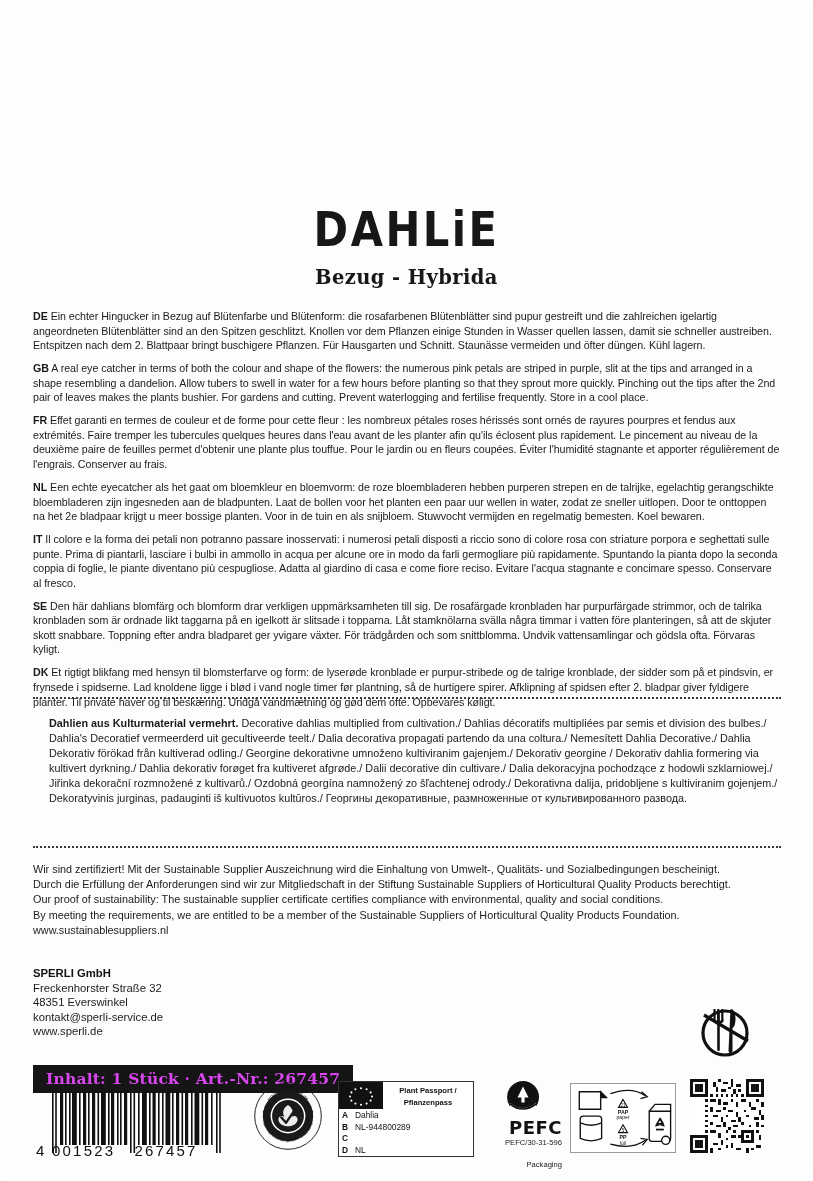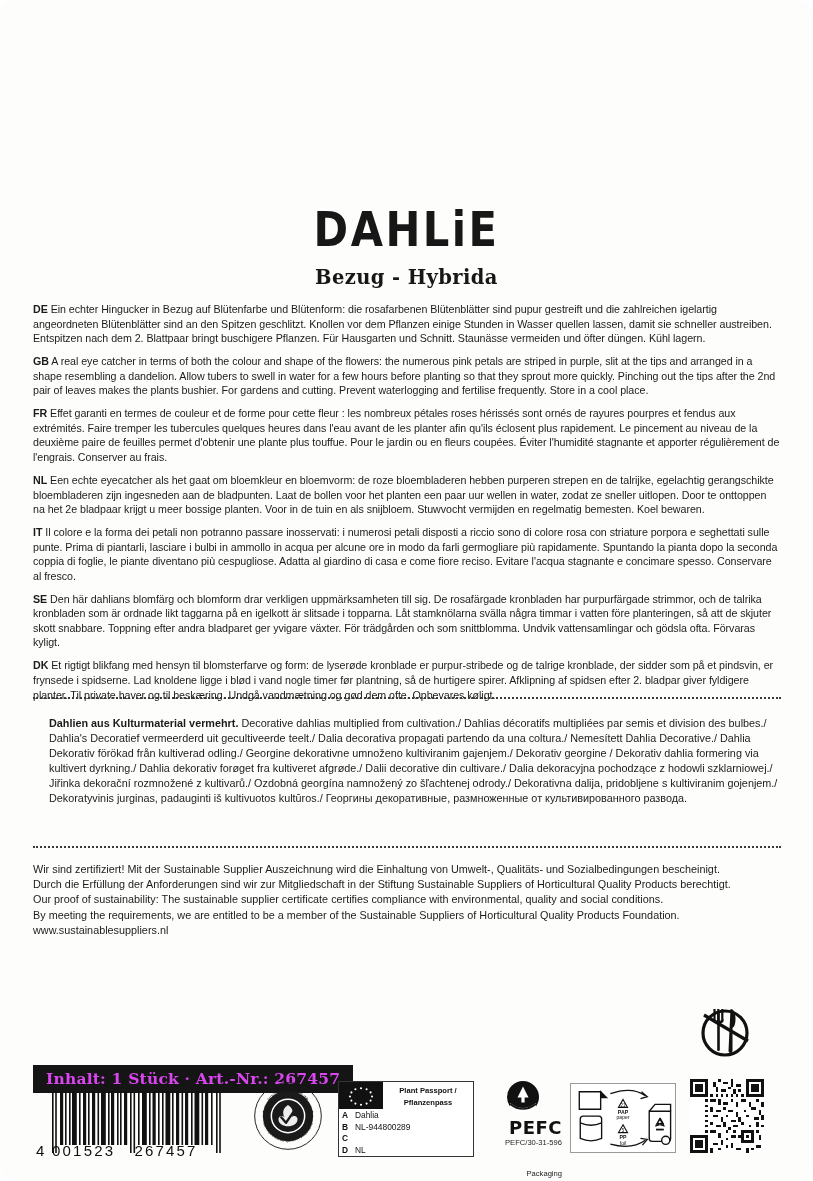--- a/index.html
+++ b/index.html
@@ -45,21 +45,21 @@
     font-family: "DejaVu Serif", serif;
     font-size: 19.5px;
     font-weight: 700;
     letter-spacing: 0.4px;
     color: #171717;
   }
 
   
   .desc-block {
     position: absolute;
-    top: 302px;
+    top: 309px;
     left: 33px;
     width: 748px;
   }
   .lang-para {
     font-family: "Liberation Sans", sans-serif;
     font-size: 11.3px;
     line-height: 14.55px;
     color: #1b1b1b;
     margin: 0 0 8.5px 0;
     text-align: left;
@@ -278,21 +278,21 @@
   .pefc-code {
     font-family: "Liberation Sans", sans-serif;
     font-size: 7.6px;
     color: #222;
     line-height: 11px;
   }
   .pefc-pack {
     font-family: "Liberation Sans", sans-serif;
     font-size: 7.6px;
     color: #222;
-    margin-top: 21px;
+    margin-top: 12px;
   }
 
   
   .recycle-box {
     position: absolute;
     left: 570px;
     top: 1083px;
     width: 106px;
     height: 70px;
     border: 1.2px solid #9a9a9a;
@@ -367,20 +367,27 @@
   </div>
 
   <div class="sustain-block">
     <p class="sustain-line">Wir sind zertifiziert! Mit der Sustainable Supplier Auszeichnung wird die Einhaltung von Umwelt-, Qualitäts- und Sozialbedingungen bescheinigt.</p>
     <p class="sustain-line">Durch die Erfüllung der Anforderungen sind wir zur Mitgliedschaft in der Stiftung Sustainable Suppliers of Horticultural Quality Products berechtigt.</p>
     <p class="sustain-line">Our proof of sustainability: The sustainable supplier certificate certifies compliance with environmental, quality and social conditions.</p>
     <p class="sustain-line">By meeting the requirements, we are entitled to be a member of the Sustainable Suppliers of Horticultural Quality Products Foundation.</p>
     <p class="sustain-line">www.sustainablesuppliers.nl</p>
   </div>
 
+  <div class="company-block">
+    <div class="company-name">SPERLI GmbH</div>
+    <div class="company-line">Freckenhorster Straße 32</div>
+    <div class="company-line">48351 Everswinkel</div>
+    <div class="company-line">kontakt@sperli-service.de</div>
+    <div class="company-line">www.sperli.de</div>
+  </div>
 
   <div class="content-bar">Inhalt: 1 Stück · Art.-Nr.: 267457</div>
 
   <div class="bottom-row">
 
     <div class="barcode-wrap">
       <svg class="barcode-bars" viewBox="0 0 174 62" preserveAspectRatio="none">
         <g fill="#111">
           <rect x="2" y="0" width="1.6" height="62"></rect>
           <rect x="5.2" y="0" width="1.6" height="62"></rect>

